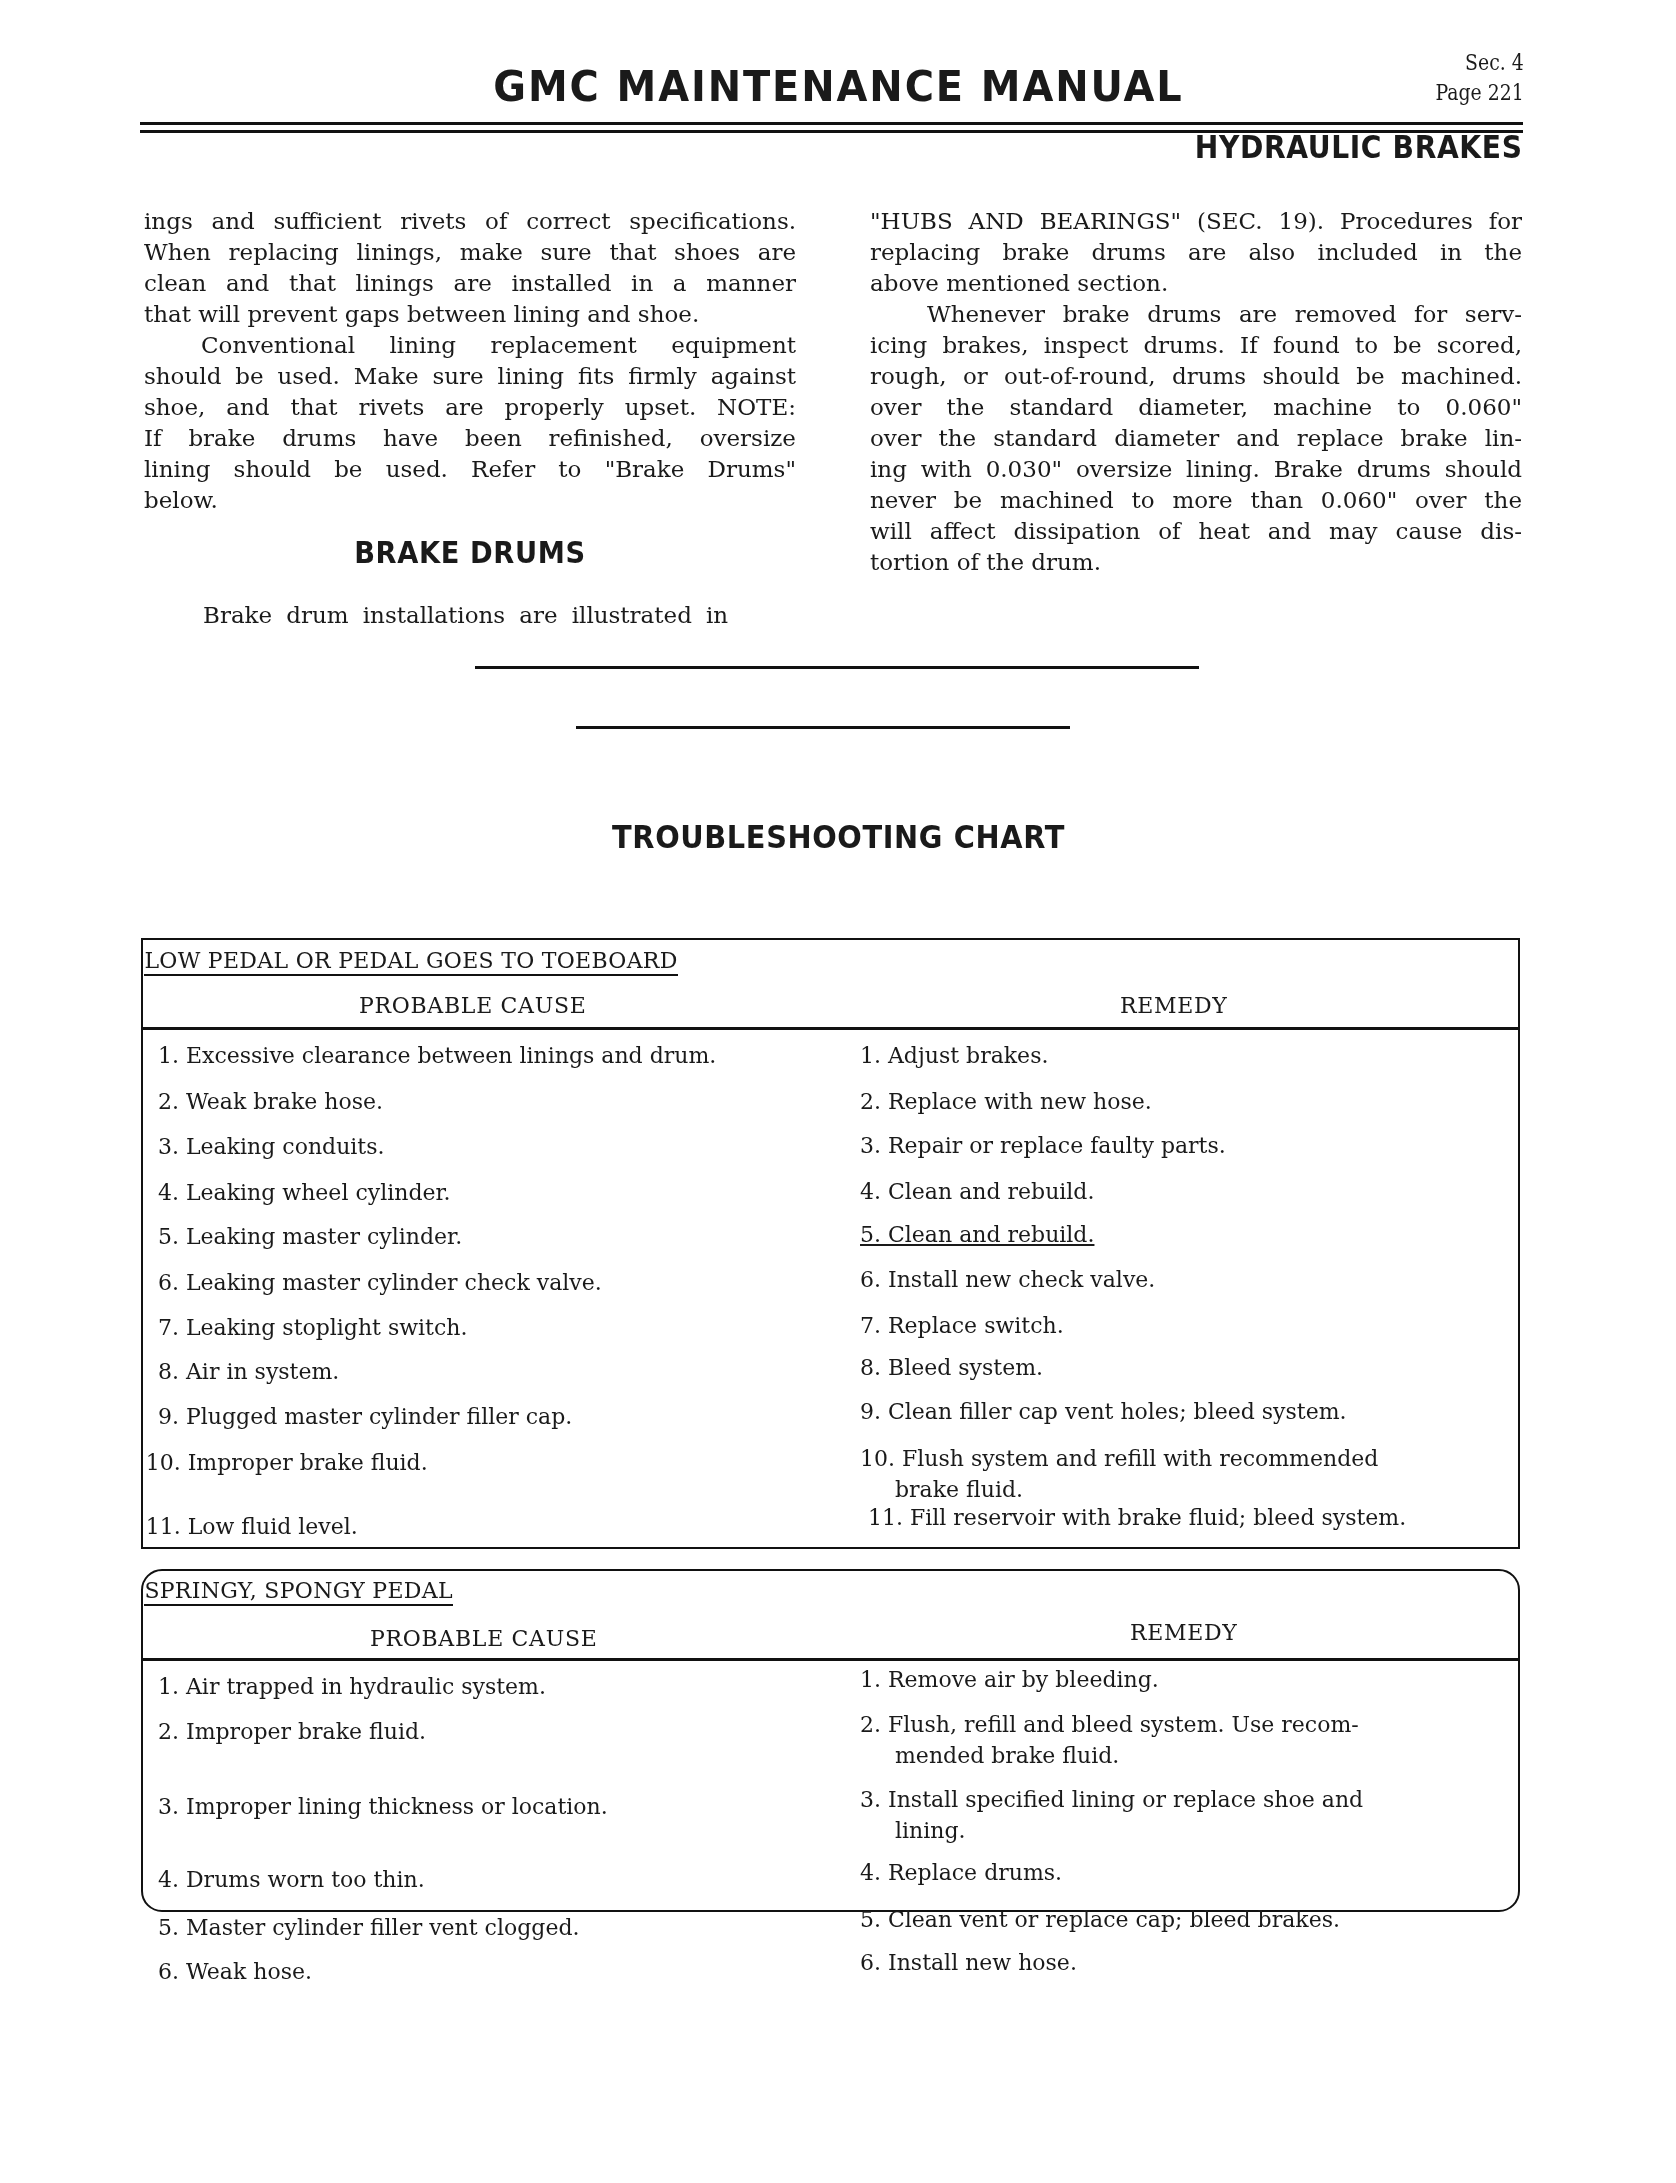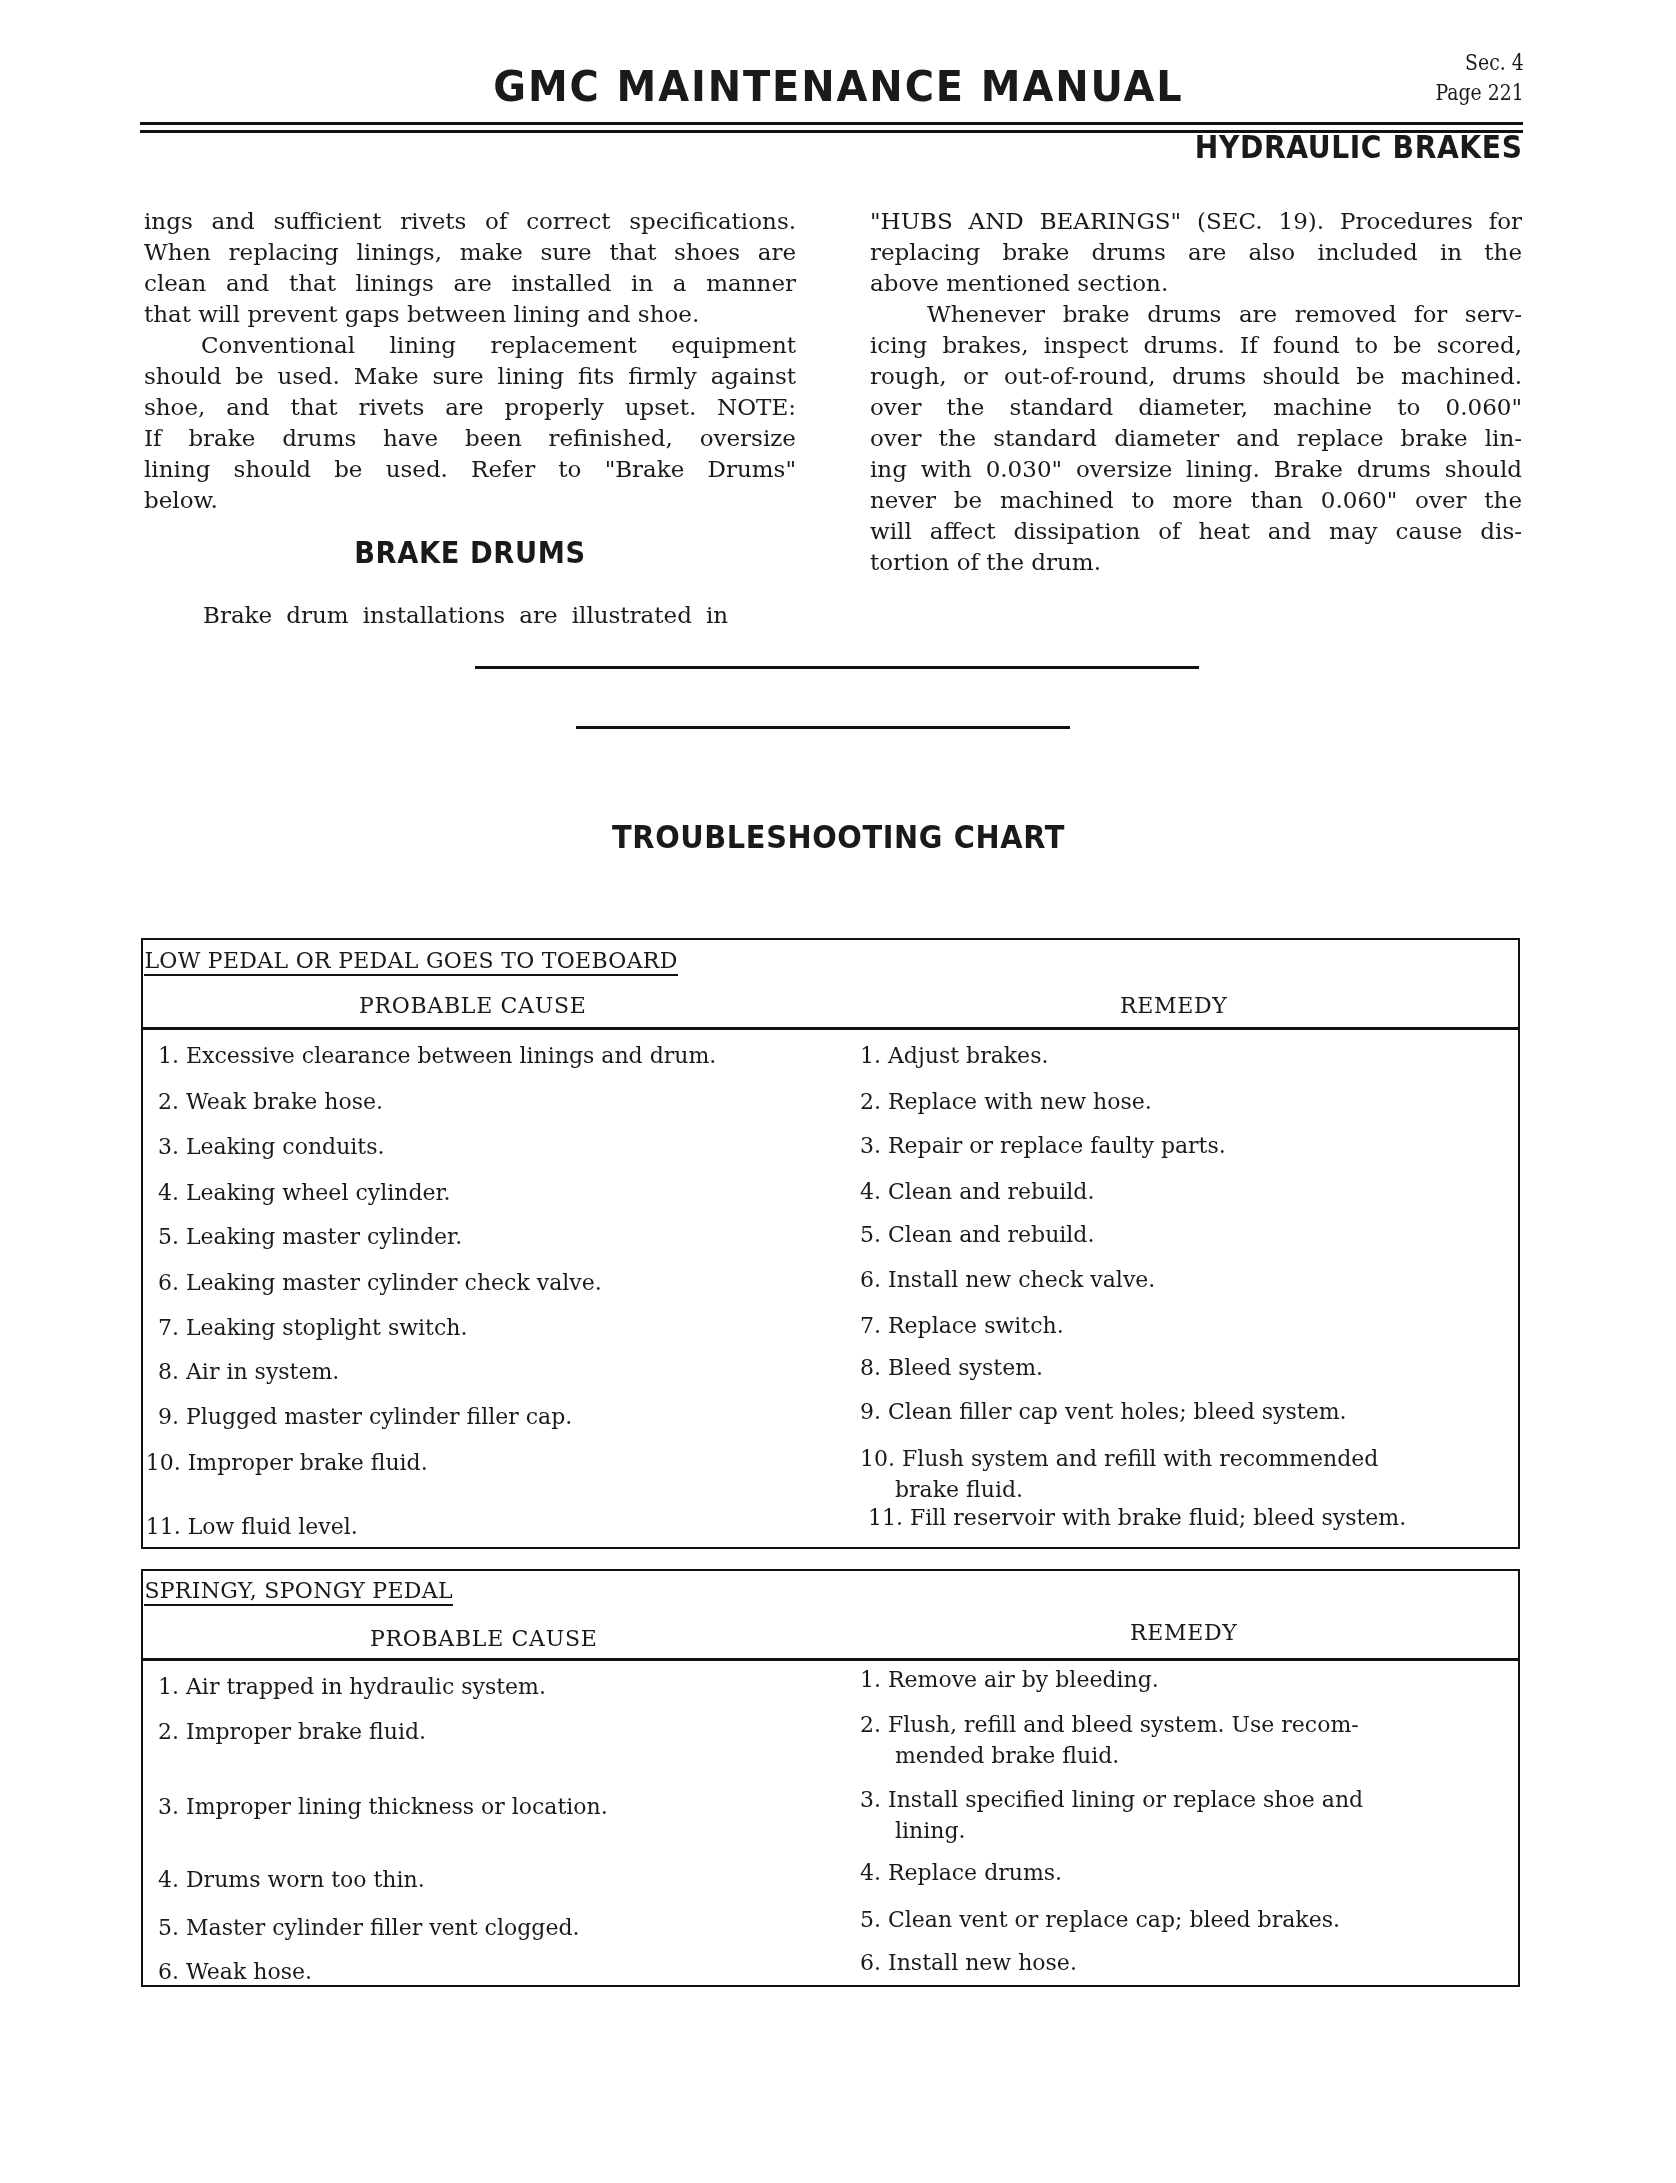--- a/index.html
+++ b/index.html
@@ -22,21 +22,21 @@
   #col-right { left:870px; top:206px; }
   #bd-heading { left:144px; width:652px; top:534px; text-align:center; font-size:31px;
                 transform:scaleX(0.88); }
   #bd-text { left:203px; top:602px; font-size:23px; font-family:"DejaVu Serif", serif;
              word-spacing:6.8px; }
   #ts-heading { left:0; width:1677px; top:818px; text-align:center; font-size:32px;
                 transform:scaleX(0.9); }
   .tbl { position:absolute; left:141px; width:1379px; border:2px solid #111; box-sizing:border-box;
          font-family:"DejaVu Serif", serif; font-size:22px; }
   #tbl1 { top:938px; height:611px; }
-  #tbl2 { top:1569px; height:418px; }
+  #tbl2 { top:1569px; height:343px;border-radius:21px; }
   .tbl-title { position:absolute; left:1.4px; font-size:22px; letter-spacing:0.3px;
                border-bottom:2.7px solid #111; padding-bottom:1.4px; }
   .tbl-colhead { position:absolute; font-size:22px; letter-spacing:0.7px;text-align:center; }
   .tbl-sep { position:absolute; left:0; right:0; height:2.7px; background:#111; }
   .row { position:absolute; left:0; right:0; }
   .cause { position:absolute; left:15px; width:676px; line-height:31px; }
   .remedy { position:absolute; left:717px; width:609px; line-height:31px; }
 </style>
 </head>
 <body>
@@ -117,21 +117,21 @@
         </div>
       </div>
       <div class="row" style="top: 237px;">
         <div class="cause">4. Leaking wheel cylinder.</div>
         <div class="remedy" style="top: -1.4px;">
           <div>4. Clean and rebuild.</div>
         </div>
       </div>
       <div class="row" style="top: 281px;">
         <div class="cause">5. Leaking master cylinder.</div>
-        <div class="remedy" style="top: -2px;">
+        <div class="remedy" style="top: -2px; text-decoration: underline;">
           <div>5. Clean and rebuild.</div>
         </div>
       </div>
       <div class="row" style="top: 327px;">
         <div class="cause">6. Leaking master cylinder check valve.</div>
         <div class="remedy" style="top: -3.4px;">
           <div>6. Install new check valve.</div>
         </div>
       </div>
       <div class="row" style="top: 372px;">

